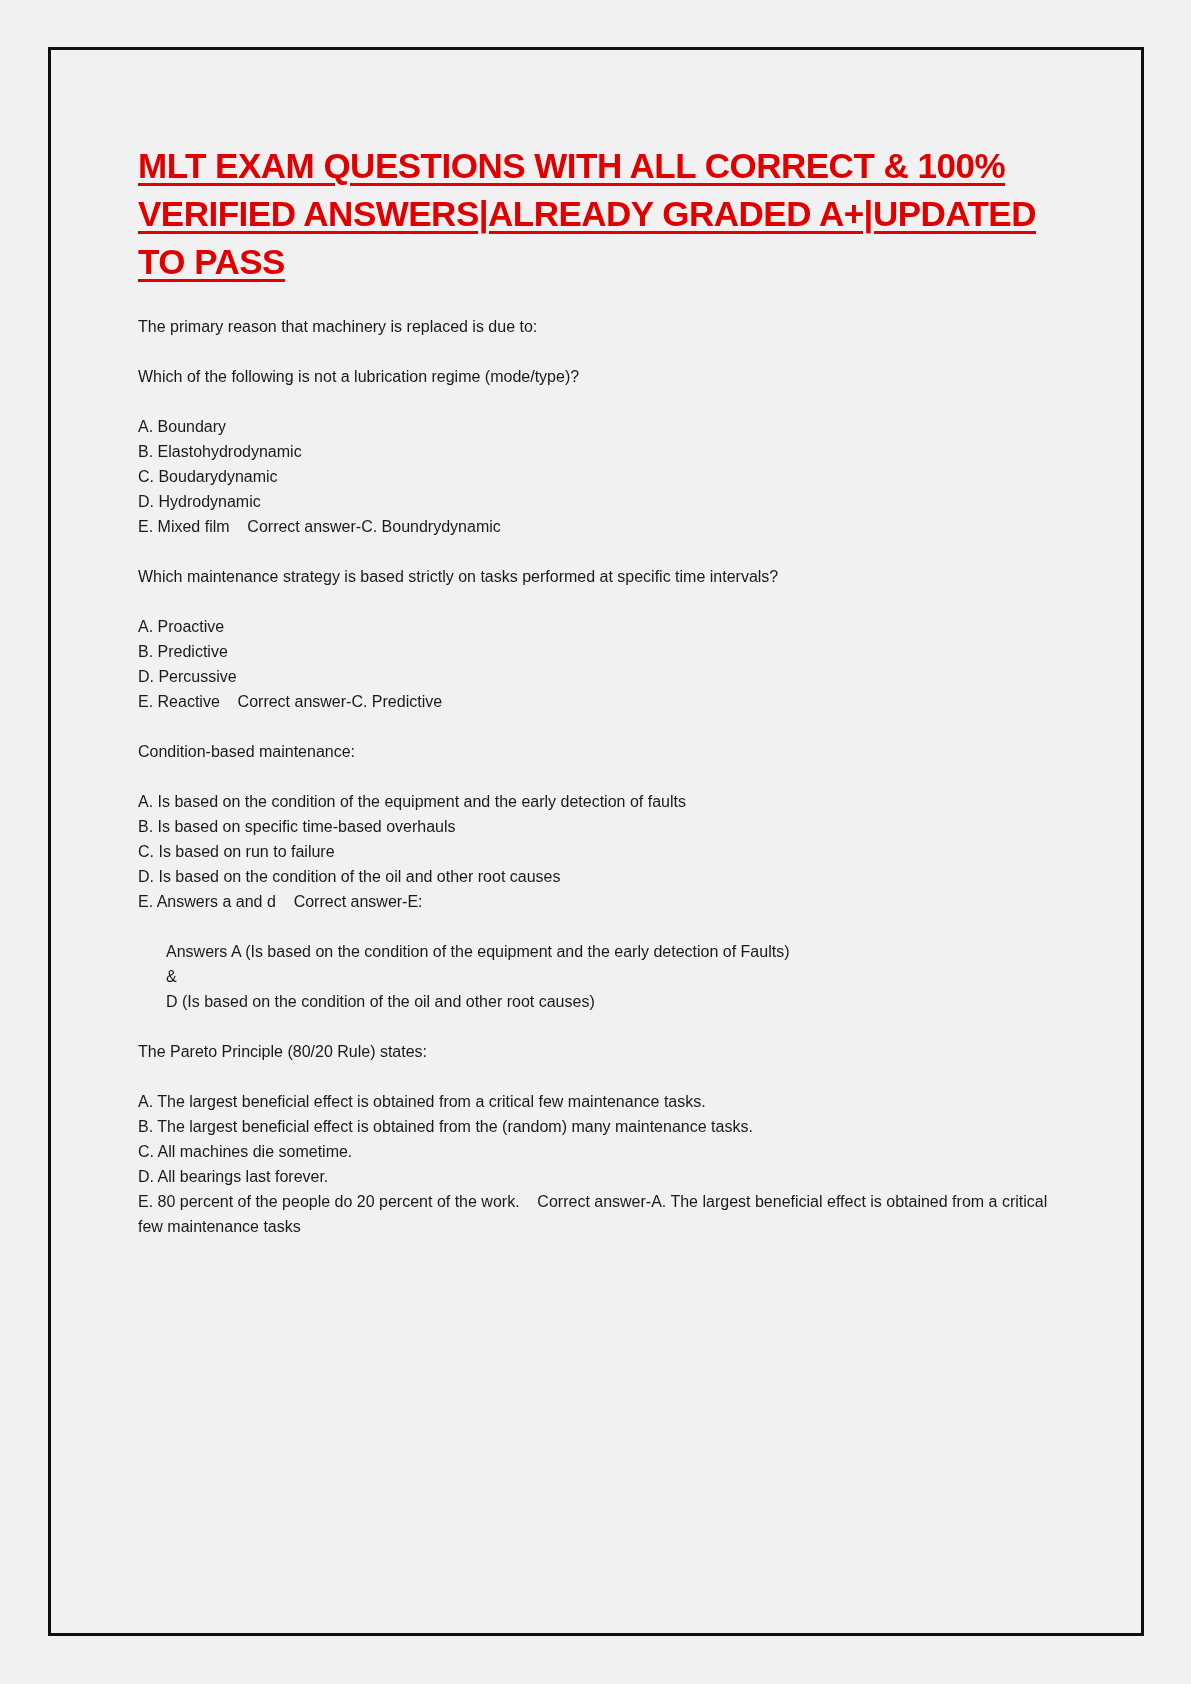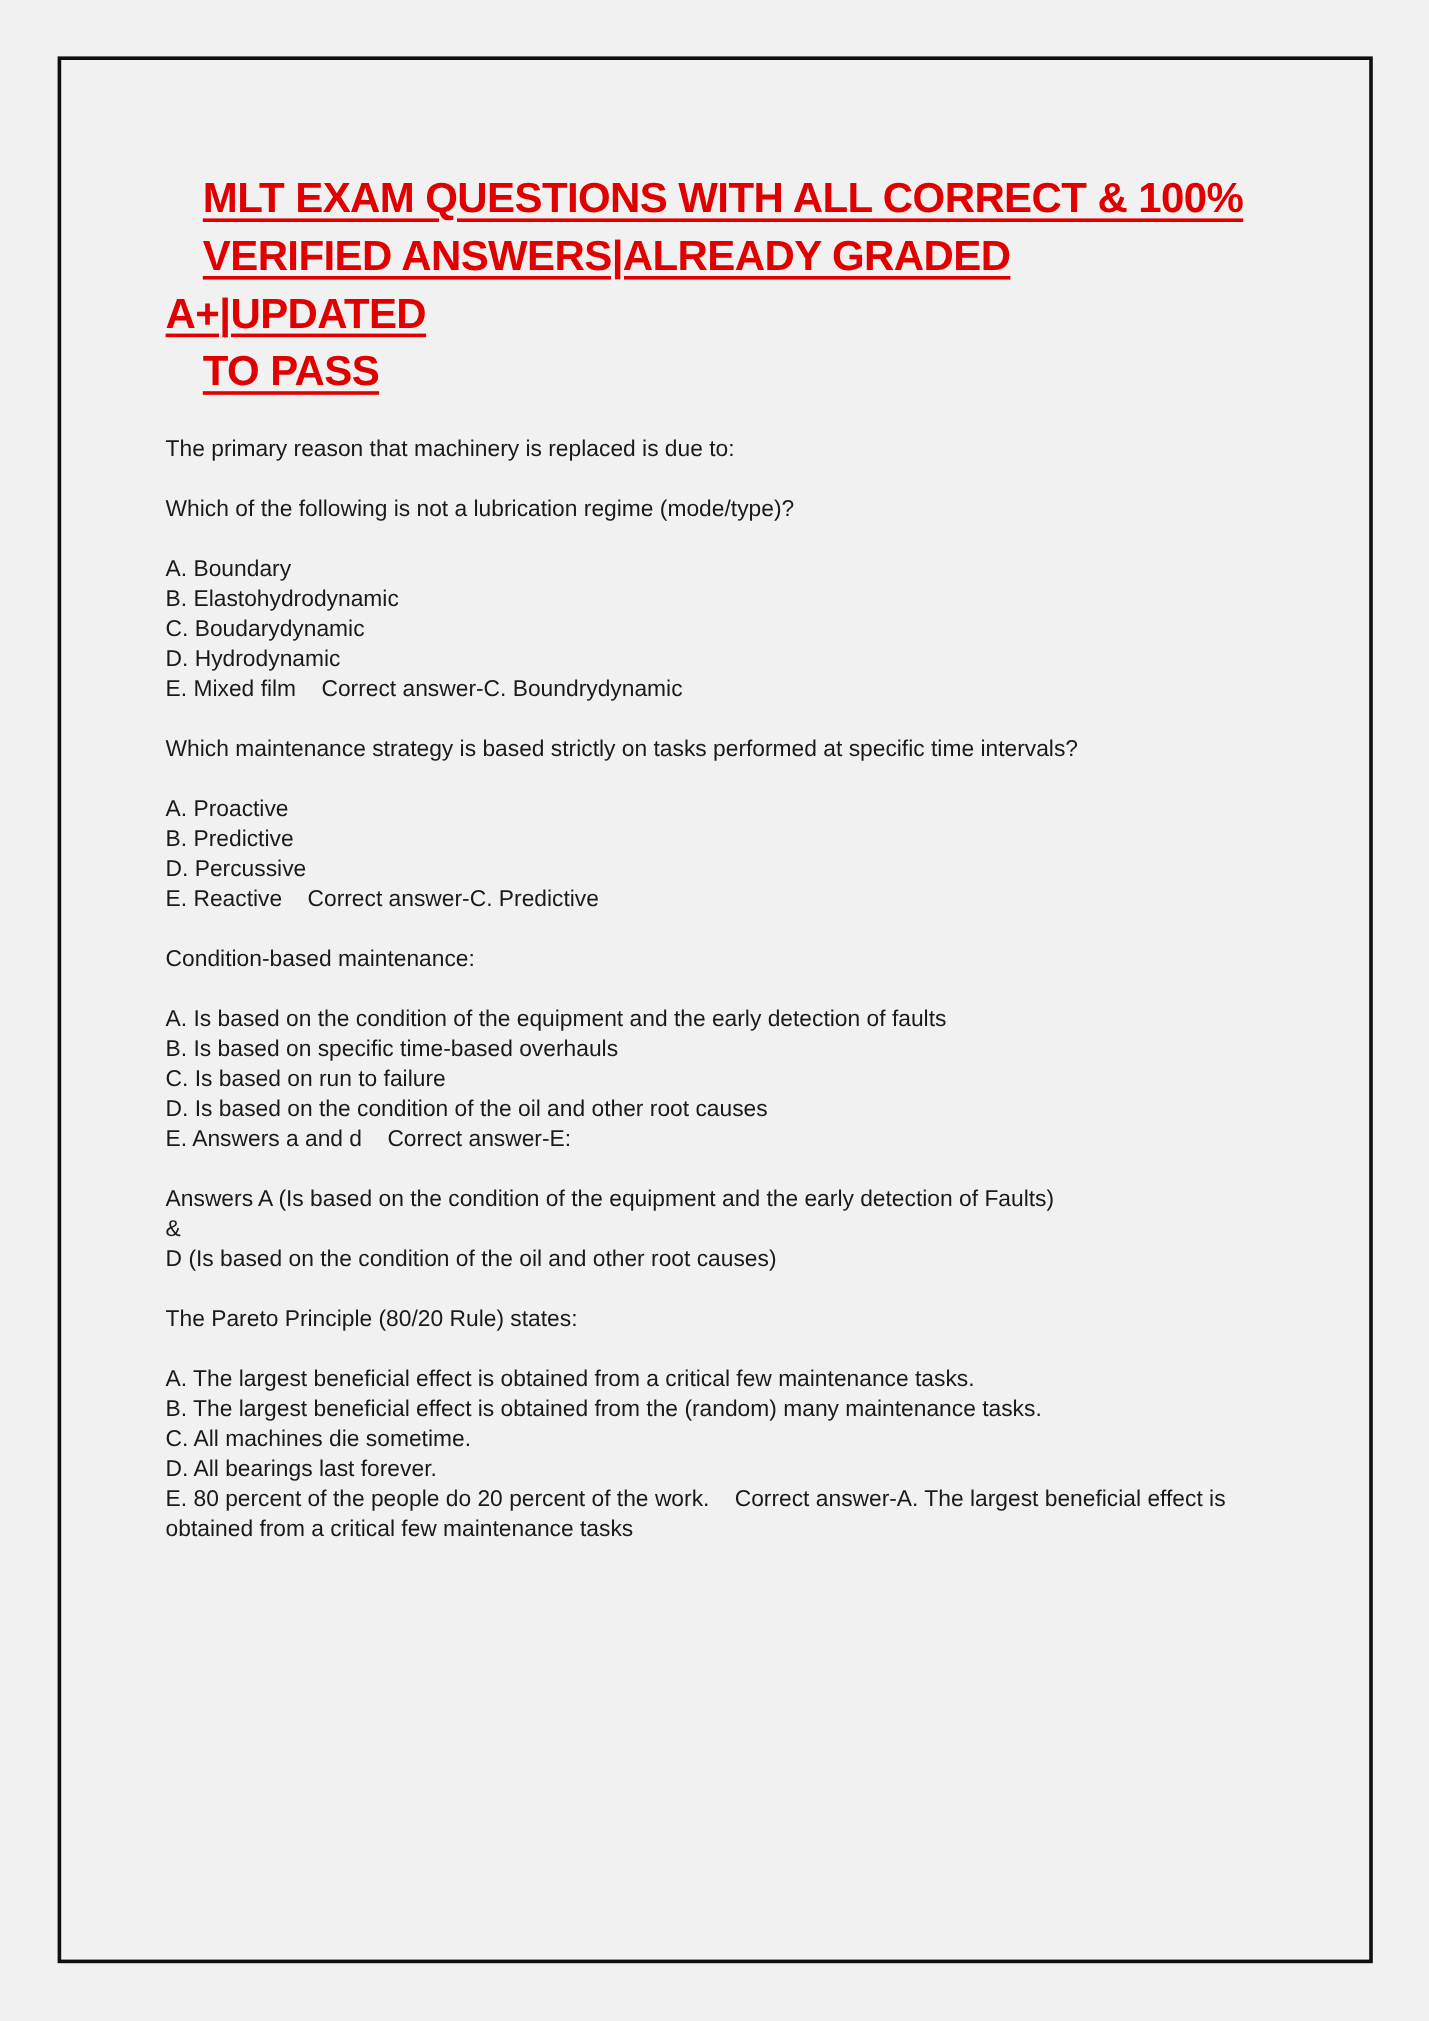--- a/index.html
+++ b/index.html
@@ -40,41 +40,41 @@
     letter-spacing: -0.5px;
     margin: 0 0 28px 0;
   }
   .doc-title .title-line-block {
     display: block;
   }
   .doc-title .title-line-block span {
     text-decoration: underline;
     text-decoration-thickness: 3px;
     text-underline-offset: 5px;
-    margin-left: 31px;
   }
   .body-copy {
-    font-size: 19px;
+    font-size: 16px;
     line-height: 25px;
   }
   .q-prompt {
     margin: 0 0 25px 0;
     white-space: pre-wrap;
   }
   .q-options {
     margin: 0 0 25px 0;
   }
   .q-option {
     white-space: pre-wrap;
   }
   .q-followup {
     margin: 0 0 25px 0;
   }
   .q-followup-line {
     white-space: pre-wrap;
+    margin-left: 28px;
   }
 </style>
 </head>
 <body>
 
 <div class="doc-frame">
 
   <h1 class="doc-title">
     <span class="title-line-block"><span>MLT EXAM QUESTIONS WITH ALL CORRECT &amp; 100%</span></span>
     <span class="title-line-block"><span>VERIFIED ANSWERS|ALREADY GRADED A+|UPDATED</span></span>

